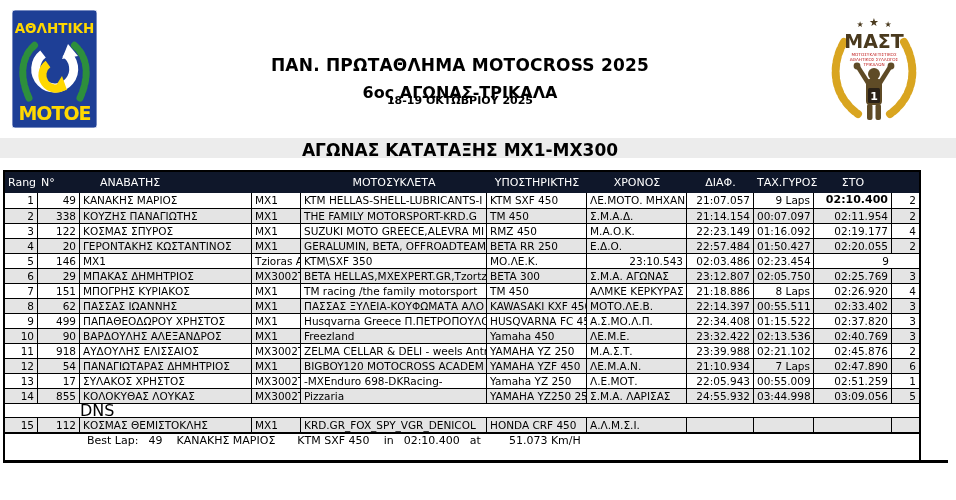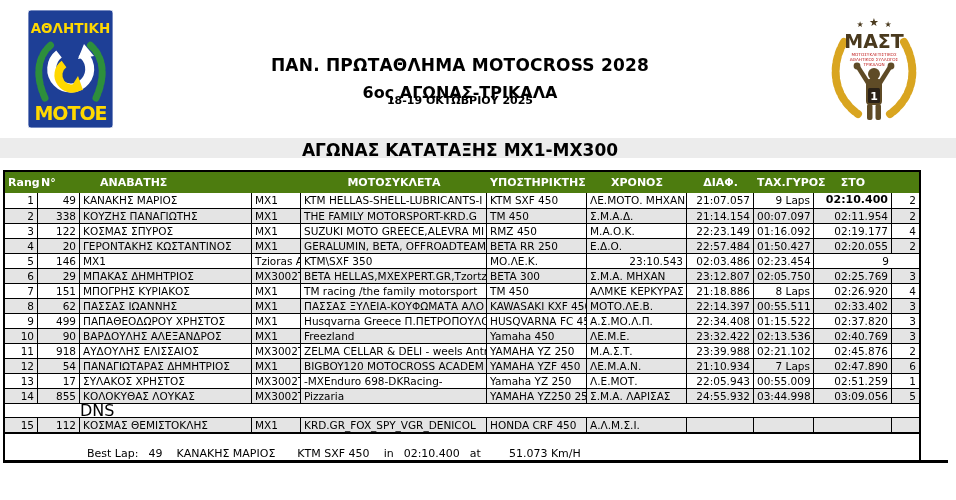--- a/index.html
+++ b/index.html
@@ -1,52 +1,52 @@
 <!DOCTYPE html>
 <html><head>
 <meta charset="utf-8">
 <style>
   html,body{margin:0;padding:0;background:#fff;}
   body{width:956px;height:500px;font-family:"DejaVu Sans","Liberation Sans",sans-serif;color:#000;}
   .doc{position:relative;width:956px;height:500px;background:#ffffff;overflow:hidden;}
 
   
-  .logo-left{position:absolute;left:28px;top:10px;width:74px;height:118px;}
+  .logo-left{position:absolute;left:12px;top:10px;width:74px;height:118px;}
   .logo-right{position:absolute;left:824px;top:14px;width:100px;height:112px;}
 
   
   .titles{position:absolute;left:0;top:0;width:920px;text-align:center;}
   .title1{position:absolute;top:55px;width:100%;font-size:17px;font-weight:bold;letter-spacing:0.2px;}
   .title2{position:absolute;top:83px;width:100%;font-size:16px;font-weight:bold;}
   .title3{position:absolute;top:94px;width:100%;font-size:11px;font-weight:bold;}
   .band{position:absolute;left:0;top:138px;width:956px;height:20px;background:#ececec;}
   .band-inner{width:920px;text-align:center;font-size:17px;font-weight:bold;line-height:24px;}
 
   
   .frame{position:absolute;left:3px;top:170px;width:945px;border-bottom:3px solid #000;}
   .tablebox{width:918px;border:2px solid #000;box-sizing:border-box;background:#fff;}
   .tr{display:grid;grid-template-columns:33px 42px 172px 49px 186px 100px 100px 67px 60px 78px 27px;
       height:15px;box-sizing:border-box;border-top:1px solid #000;background:#fff;}
   .tr.first{border-top:none;}
   .tr.shade{background:#e4e4e4;}
-  .tr.header{background:#4d7c0f;color:#fff;height:21px;border-top:none;font-weight:bold;}
+  .tr.header{background:#0f172a;color:#fff;height:21px;border-top:none;font-weight:normal;}
   .tr.header .td{font-size:11px;line-height:21px;border-right:none;overflow:visible;}
   .td{box-sizing:border-box;border-right:1px solid #000;font-size:10.5px;line-height:14px;
       white-space:nowrap;overflow:hidden;padding:0 3px;}
   .td:last-child{border-right:none;}
   .a-r{text-align:right;}
   .a-c{text-align:center;}
   .pad-l{padding-left:20px;}
   .bold{font-weight:bold;font-size:11px;}
   .tr.dnsrow{display:block;height:14px;background:#fff;}
   .tr.dnsrow .dnslabel{padding-left:75px;font-size:16px;line-height:13px;}
 
   
   .footstrip{width:918px;height:26px;box-sizing:border-box;border-left:2px solid #000;border-right:2px solid #000;
-             background:#fff;display:flex;align-items:flex-end;padding-left:82px;font-size:11px;}
+             background:#fff;display:flex;align-items:flex-start;padding-left:82px;font-size:11px;}
   .footstrip span{display:inline-block;}
   .fl-label{margin-right:10px;}
   .fl-num{margin-right:14px;}
   .fl-rider{margin-right:22px;}
   .fl-bike{margin-right:14px;}
   .fl-in{margin-right:10px;}
   .fl-time{margin-right:10px;}
   .fl-at{margin-right:28px;}
 </style>
 </head>
@@ -95,21 +95,21 @@
         <rect x="42" y="65" width="16" height="26" rx="4"></rect>
         <rect x="43" y="90" width="5.5" height="16" rx="2"></rect>
         <rect x="51.5" y="90" width="5.5" height="16" rx="2"></rect>
       </g>
       <rect x="44" y="74" width="12" height="15" rx="1.5" fill="#2a2117"></rect>
       <text x="50" y="86" text-anchor="middle" font-size="11" font-weight="bold" fill="#ffffff">1</text>
     </svg>
   </div>
 
   <div class="titles">
-    <div class="title1">ΠΑΝ. ΠΡΩΤΑΘΛΗΜΑ MOTOCROSS 2028</div>
+    <div class="title1">ΠΑΝ. ΠΡΩΤΑΘΛΗΜΑ MOTOCROSS 2025</div>
     <div class="title2">6ος ΑΓΩΝΑΣ-ΤΡΙΚΑΛΑ</div>
     <div class="title3">18-19  ΟΚΤΩΒΡΙΟΥ 2025</div>
   </div>
 
   <div class="band">
     <div class="band-inner">ΑΓΩΝΑΣ ΚΑΤΑΤΑΞΗΣ MX1-MX300</div>
   </div>
 
   <div class="frame">
     <div class="tablebox">
@@ -190,21 +190,21 @@
             <div class="td a-r">02:23.454</div>
             <div class="td a-r">9</div>
           </div>
           <div class="tr shade">
             <div class="td a-r">6</div>
             <div class="td a-r">29</div>
             <div class="td ">ΜΠΑΚΑΣ ΔΗΜΗΤΡΙΟΣ</div>
             <div class="td ">MX3002T</div>
             <div class="td ">BETA HELLAS,MXEXPERT.GR,Tzortz</div>
             <div class="td ">BETA 300</div>
-            <div class="td ">Σ.Μ.Α. ΜΗΧΑΝ</div>
+            <div class="td ">Σ.Μ.Α. ΑΓΩΝΑΣ</div>
             <div class="td a-r">23:12.807</div>
             <div class="td a-r">02:05.750</div>
             <div class="td a-r">02:25.769</div>
             <div class="td a-r">3</div>
           </div>
           <div class="tr">
             <div class="td a-r">7</div>
             <div class="td a-r">151</div>
             <div class="td ">ΜΠΟΓΡΗΣ ΚΥΡΙΑΚΟΣ</div>
             <div class="td ">MX1</div>

